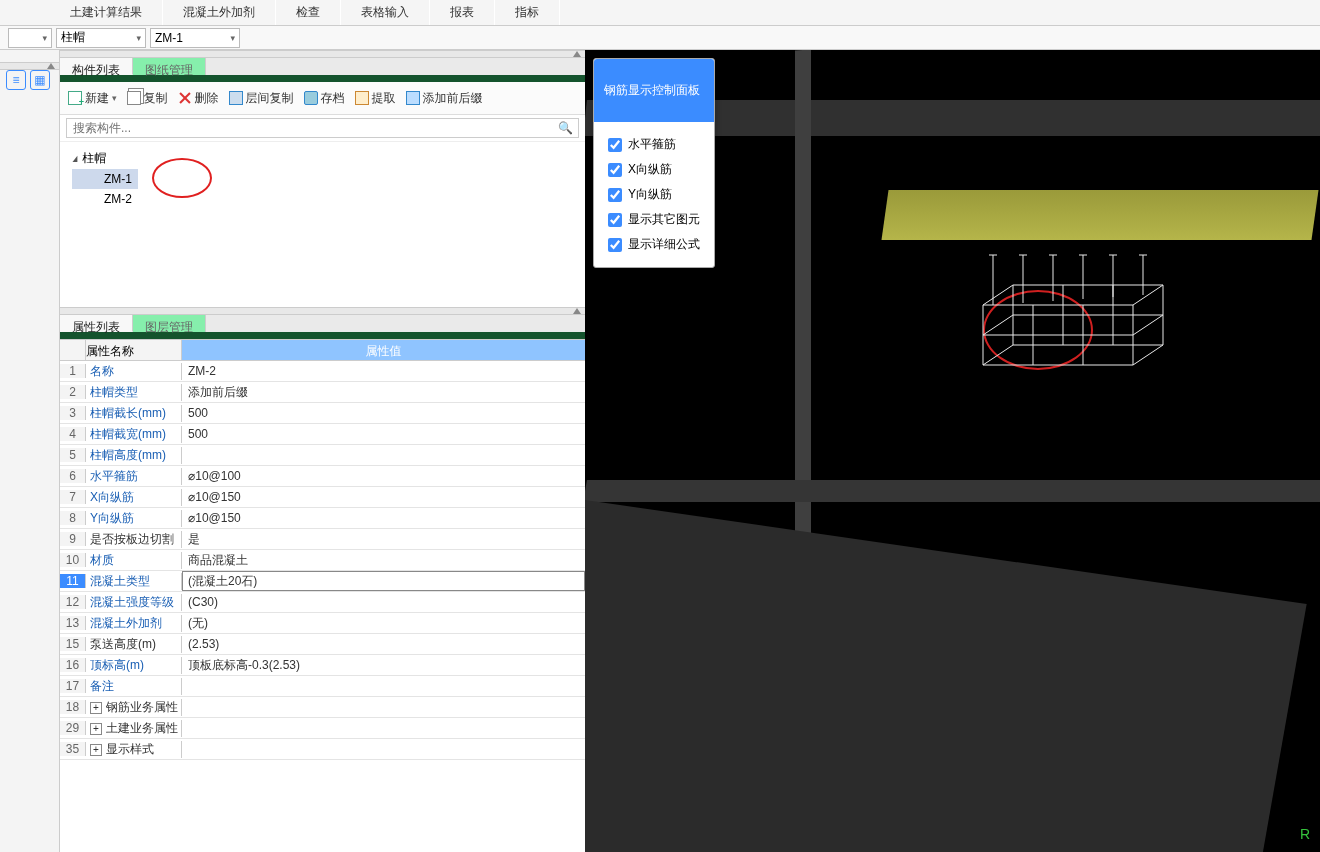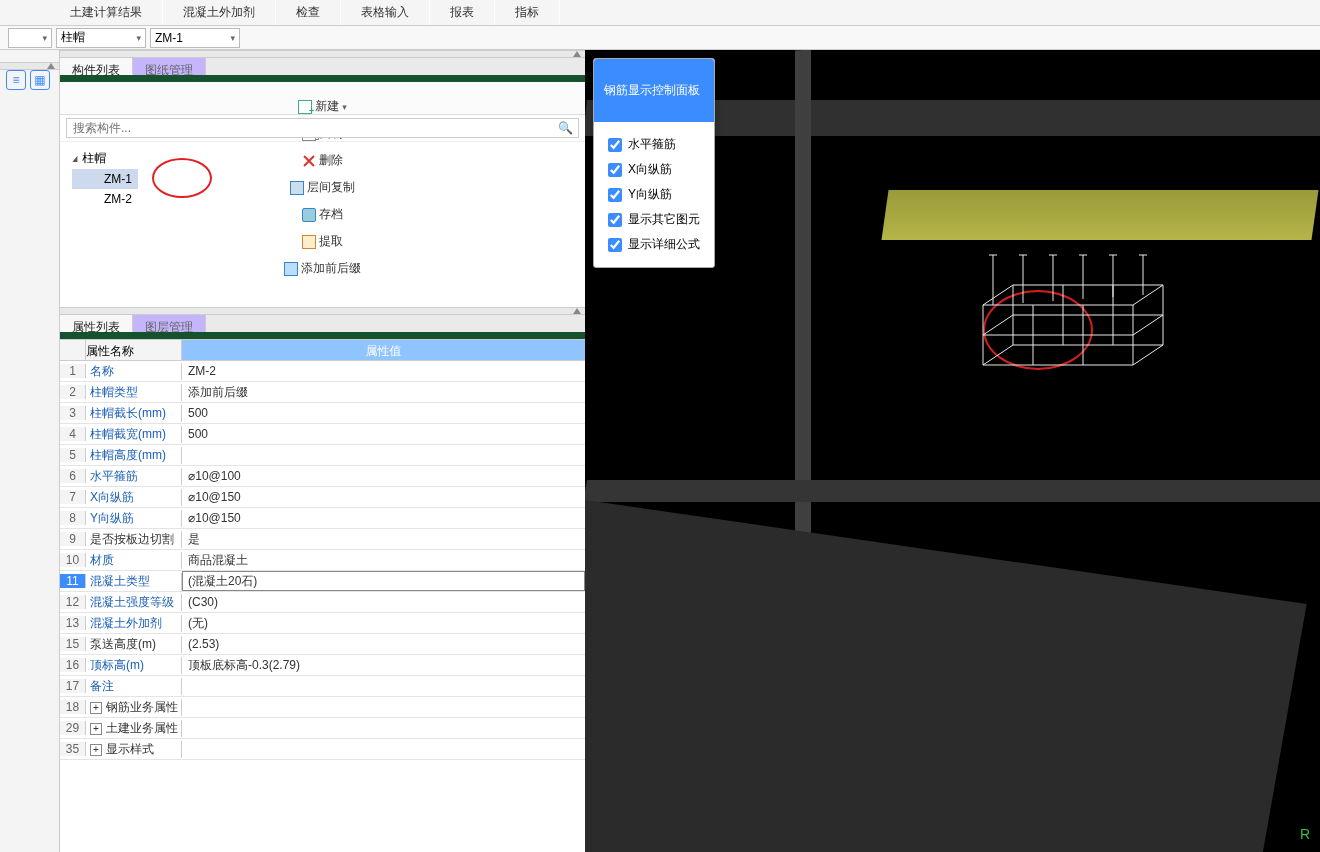--- a/index.html
+++ b/index.html
@@ -16,24 +16,24 @@
 .main { display: flex; height: calc(100% - 50px); }
 .far-left { width: 60px; background: #f4f4f4; border-right: 1px solid #ccc; padding-top: 40px; }
 .far-left-icons { display: flex; gap: 4px; padding: 0 6px; }
 .icon-btn { width: 20px; height: 20px; border: 1px solid #3b8cff; border-radius: 3px; display:flex;align-items:center;justify-content:center;color:#3b8cff; }
 
 .left-panel { width: 525px; display: flex; flex-direction: column; background: #fff; }
 .resize-bar { height: 8px; background: #e8e8e8; border-top:1px solid #ccc;border-bottom:1px solid #ccc; position:relative; }
 .resize-bar::after{content:"";position:absolute;right:4px;top:0;width:0;height:0;border-left:4px solid transparent;border-right:4px solid transparent;border-bottom:6px solid #888;}
 
 .panel-tabs { display: flex; background: #eaeaea; border-bottom: 7px solid #14532d; height: 24px; }
-.panel-tab { padding: 4px 12px; border-right: 1px solid #ccc; background: #c4b5fd; color:#666; }
+.panel-tab { padding: 4px 12px; border-right: 1px solid #ccc; background: #86efac; color:#666; }
 .panel-tab.active { background: #f8f8f8; color: #222; border-bottom: 1px solid #f8f8f8; }
 
-.panel-toolbar { height: 26px; display: flex; align-items: center; gap: 10px; padding: 16px 8px; border-bottom: 1px solid #ddd; background:#fbfbfb;flex-direction:column;}
+.panel-toolbar { height: 26px; display: flex; align-items: center; gap: 10px; padding: 16px 8px; border-bottom: 1px solid #ddd; background:#fbfbfb;}
 .tb-item { display: flex; align-items: center; gap: 3px; color: #333; cursor: pointer; }
 .tb-ico { width: 14px; height: 14px; display:inline-block; }
 .ico-new{background:linear-gradient(#fff,#fff);border:1px solid #4a8;position:relative;}
 .ico-new::after{content:"+";color:#2a7;position:absolute;right:-3px;bottom:-3px;font-size:9px;font-weight:bold;}
 .ico-copy{border:1px solid #888;background:#fff;box-shadow:2px -2px 0 #fff,2px -2px 0 1px #888;}
 .ico-del{position:relative;}
 .ico-del::before,.ico-del::after{content:"";position:absolute;width:14px;height:2px;background:#d33;top:6px;left:0;}
 .ico-del::before{transform:rotate(45deg);}.ico-del::after{transform:rotate(-45deg);}
 .ico-layer{border:1px solid #38c;background:#cde;}
 .ico-save{border:1px solid #38c;background:#9cd;border-radius:2px;}
@@ -242,21 +242,21 @@
           <div class="pv">(无)</div>
         </div>
         <div class="prop-row">
           <div class="rn">15</div>
           <div class="pn black">泵送高度(m)</div>
           <div class="pv">(2.53)</div>
         </div>
         <div class="prop-row">
           <div class="rn">16</div>
           <div class="pn">顶标高(m)</div>
-          <div class="pv">顶板底标高-0.3(2.79)</div>
+          <div class="pv">顶板底标高-0.3(2.53)</div>
         </div>
         <div class="prop-row">
           <div class="rn">17</div>
           <div class="pn">备注</div>
           <div class="pv"></div>
         </div>
         <div class="prop-row">
           <div class="rn">18</div>
           <div class="pn black"><span class="exp">+</span>钢筋业务属性</div>
           <div class="pv"></div>

